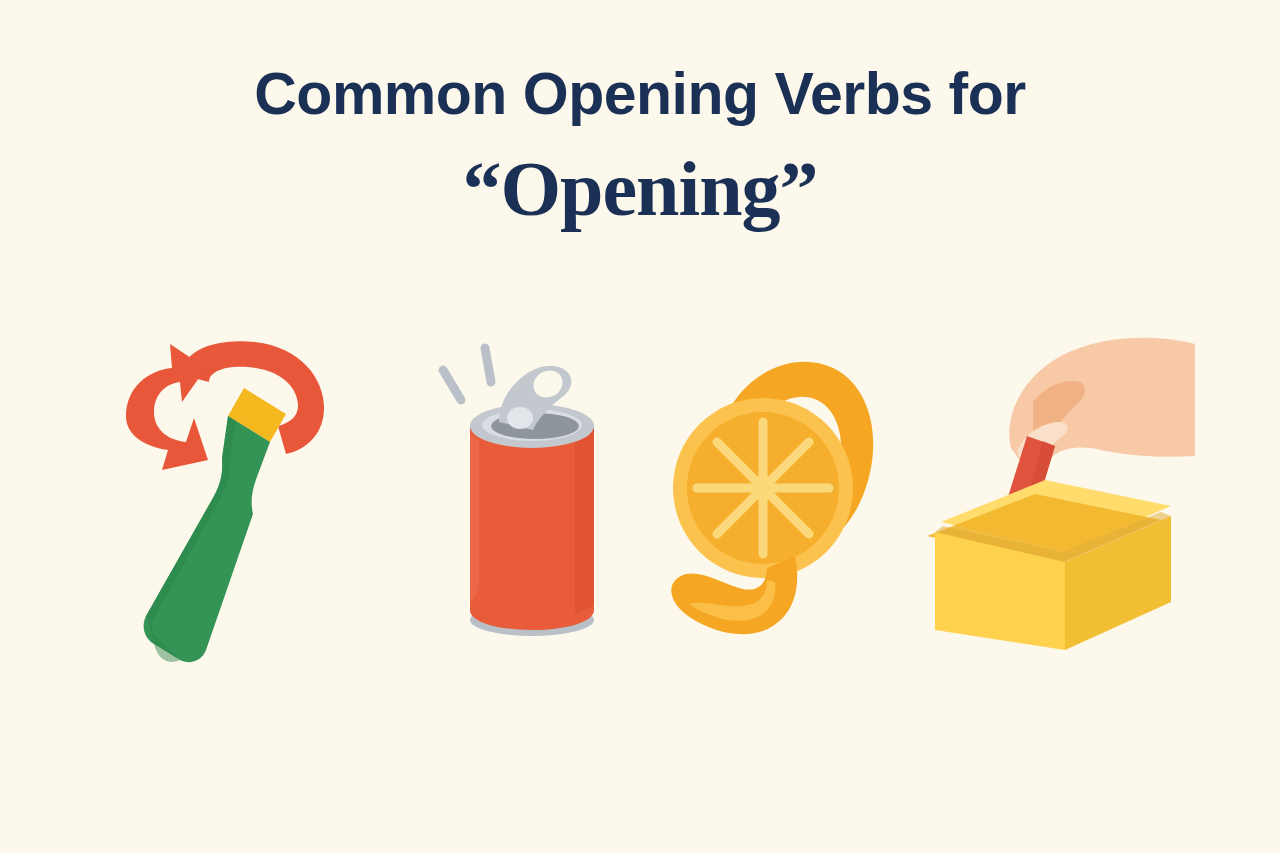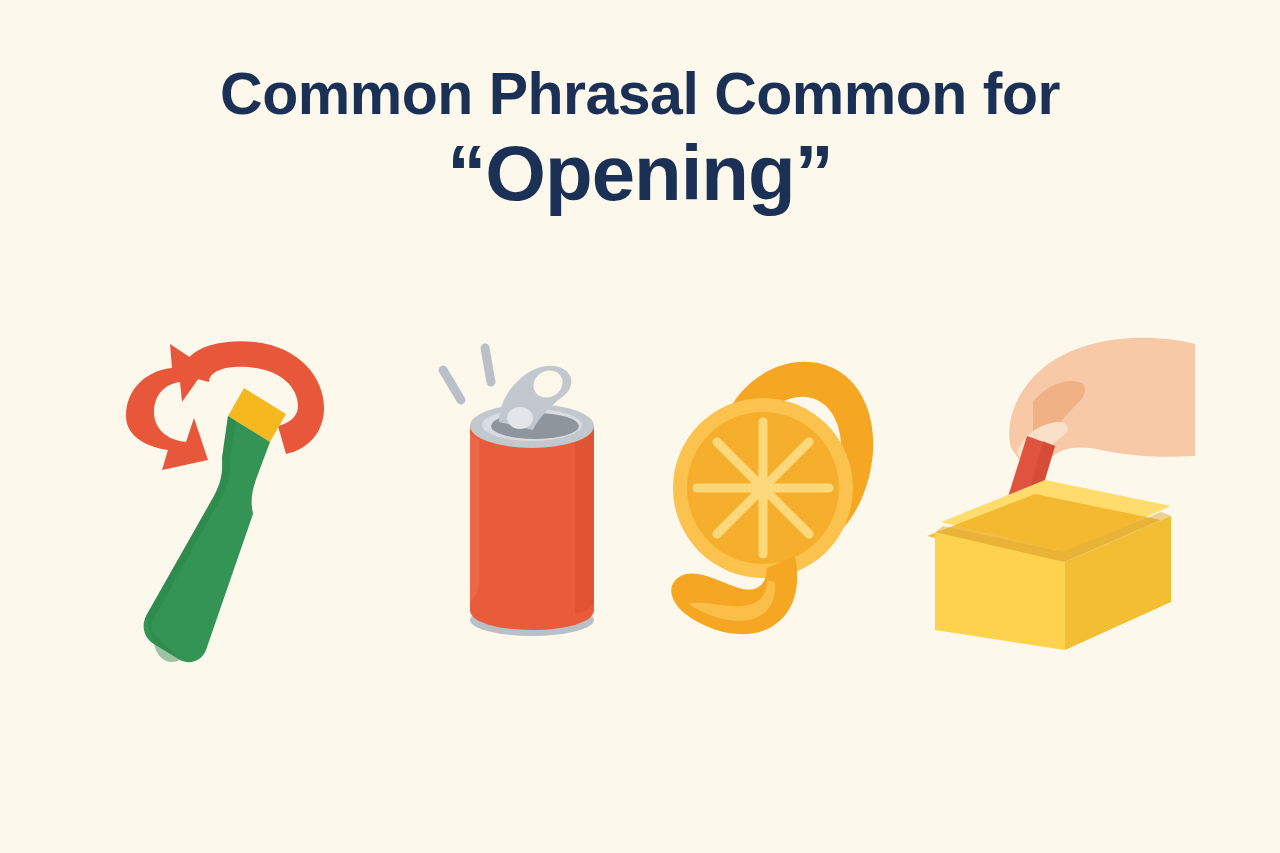--- a/index.html
+++ b/index.html
@@ -34,27 +34,27 @@
     font-family: "Liberation Sans", sans-serif;
     font-weight: bold;
     font-size: 59px;
     line-height: 1.04;
     letter-spacing: -0.5px;
     color: #1B3055;
     margin: 0;
     padding: 0;
   }
   .title-line-2 {
-    font-family: Liberation Sans, sans-serif;
+    font-family: Liberation Serif, serif;
     font-weight: bold;
     font-size: 78px;
     line-height: 1.08;
     letter-spacing: -1px;
     color: #1B3055;
-    margin: 0;
+    margin: 16px;
     padding: 6px 0 0 0;
   }
 
   
   .illustration-row {
     position: absolute;
     top: 330px;
     left: 0;
     width: 1280px;
     height: 340px;
@@ -69,21 +69,21 @@
   .ill-box     { left: 915px;  width: 280px; height: 340px; }
 
   svg { display: block; overflow: visible; }
 </style>
 </head>
 <body style="background: rgb(253, 248, 236);">
 
 <div class="poster">
 
   <div class="title-block">
-    <div class="title-line-1" style="color: rgb(27, 48, 85);">Common Phrasal Common for</div>
+    <div class="title-line-1" style="color: rgb(27, 48, 85);">Common Opening Verbs for</div>
     <div class="title-line-2" style="color: rgb(27, 48, 85);">“Opening”</div>
   </div>
 
   <div class="illustration-row">
 
     <div class="illustration ill-bottle">
       <svg width="250" height="340" viewBox="0 0 250 340" xmlns="http://www.w3.org/2000/svg">
 
         <g>
           <path d="M72 45

